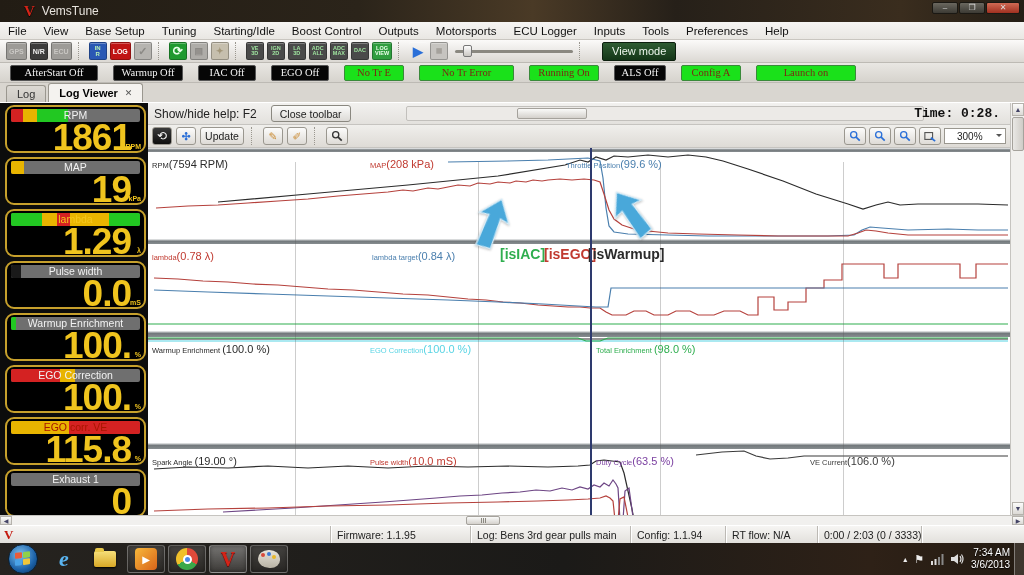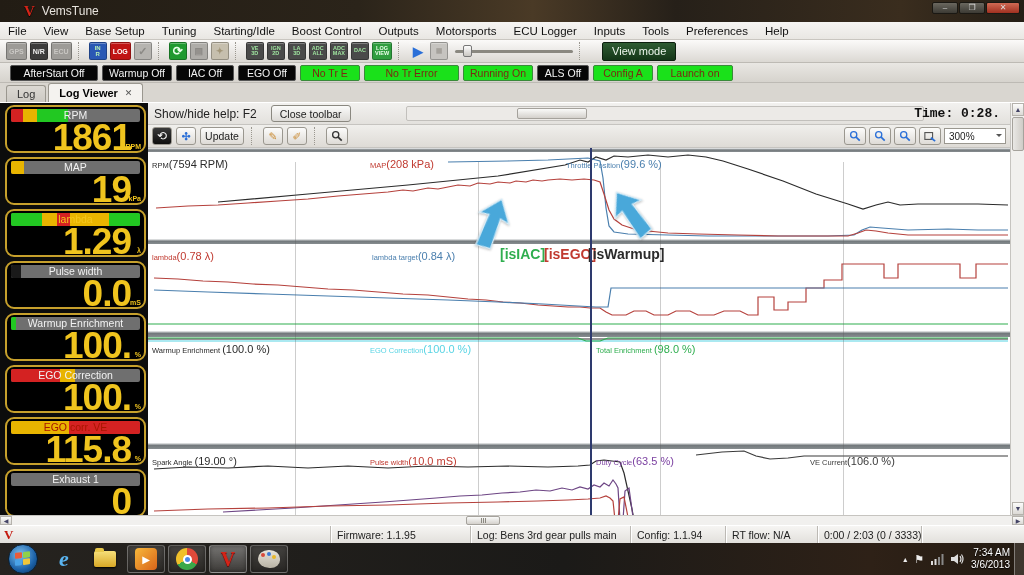--- a/index.html
+++ b/index.html
@@ -29,21 +29,21 @@
     display:flex; align-items:center; justify-content:center; font-size:6px; font-weight:bold; line-height:1;
     text-align:center; white-space:pre-line; box-shadow:inset 0 1px 0 rgba(255,255,255,.3); }
   .tb-slider { width:118px; height:14px; position:relative; margin-left:4px; }
   .tb-slider .track { position:absolute; left:0; right:0; top:6px; height:3px; background:#8a8880; border-radius:2px; }
   .tb-slider .thumb { position:absolute; left:8px; top:1px; width:9px; height:12px; background:linear-gradient(#fdfdfd,#cac7c2); border:1px solid #777; border-radius:2px; }
   .viewmode { height:19px; padding:0 9px; margin-left:12px; background:linear-gradient(#2e5c32,#143618);
     border:1px solid #0c1f0e; border-radius:2px; color:#eef7ee; font-size:11px; display:flex; align-items:center; }
 
   
   #statusrow { height:20px; background:linear-gradient(#e9e7e3,#d6d3cd); border-bottom:1px solid #bdbab4;
-    display:flex; align-items:center; padding-left:10px; gap:4px; }
+    display:flex; align-items:center; padding-left:10px; gap:15px;font-family:Liberation Serif, serif; }
   .flag { height:16px; display:flex; align-items:center; justify-content:center; font-size:10.5px; border-radius:2px;
     border:1px solid #555; }
   .flag.off { background:#060606; color:#f2f2f2; }
   .flag.on { background:#1ae11a; color:#7c2812; border-color:#3a8a3a; }
 
   
   #tabrow { height:20px; background:#d9d6d0; display:flex; align-items:flex-end; padding-left:6px; gap:2px; border-bottom:1px solid #fff; }
   .tab { height:17px; padding:0 10px; font-size:11px; display:flex; align-items:center; gap:7px;
     border:1px solid #9a978f; border-bottom:none; border-radius:3px 3px 0 0; background:linear-gradient(#dcd9d3,#ccc9c3); color:#333; }
   .tab.active { background:#f4f2ef; font-weight:bold; color:#000; height:19px; }
@@ -66,21 +66,21 @@
   #close-toolbar { margin-left:14px; height:17px; padding:0 8px; font-size:10.5px; background:linear-gradient(#fbfbfa,#dcdad6);
     border:1px solid #8a8880; border-radius:3px; display:flex; align-items:center; color:#222; }
   #r1-scroll { position:absolute; left:258px; width:518px; top:3px; height:15px; background:#eceae7; border:1px solid #c2c0bc; border-radius:2px; }
   #r1-thumb { position:absolute; left:110px; width:70px; top:1px; height:11px; background:linear-gradient(#fafaf9,#d4d1cc); border:1px solid #a5a29c; border-radius:2px; }
   #time-display { position:absolute; right:10px; font-family:"Liberation Mono",monospace; font-weight:bold; font-size:13px; color:#111; }
   #lv-row2 { height:23px; background:linear-gradient(#f0efec,#deDBd6); border-bottom:1px solid #c6c4c0; display:flex; align-items:center; gap:4px; padding-left:4px; position:relative; }
   .r2-btn { height:18px; min-width:20px; padding:0 4px; background:linear-gradient(#fcfcfb,#dedbd6); border:1px solid #9a978f; border-radius:3px;
     font-size:10.5px; color:#222; display:flex; align-items:center; justify-content:center; }
   .r2-btn.dark { background:linear-gradient(#3a3a3a,#0e0e0e); color:#fff; font-size:12px; }
   .zoomgrp { position:absolute; right:4px; display:flex; gap:3px; align-items:center; }
-  .zcombo { width:62px; height:16px; background:#fff; border:1px solid #9a978f; font-size:10px; color:#222; display:flex; align-items:center; padding-left:4px; position:relative; }
+  .zcombo { width:62px; height:16px; background:#fff; border:1px solid #9a978f; font-size:10px; color:#222; display:flex; align-items:center; padding-left:12px; position:relative; }
   .zcombo:after { content:""; position:absolute; right:3px; top:5px; border:3px solid transparent; border-top-color:#555; }
 
   #chart-body { position:relative; height:367px; }
   #axisrow { height:14px; position:relative; background:#fdfdfc; font-size:10px; color:#111; }
   .tick-label { position:absolute; top:0; transform:translateX(-50%); }
   .tick-mark { position:absolute; top:9px; width:1px; height:5px; background:#333; }
   .gridline { position:absolute; top:14px; bottom:0; width:1px; background:rgba(90,90,90,.30); z-index:3; }
   .psep { background:linear-gradient(#b8bcbe,#73797c 30%,#878d90); border-top:1px solid #d8dadb; }
   .panel { position:relative; background:#fff; overflow:hidden; }
   .panel svg { position:absolute; left:0; top:0; }
@@ -190,21 +190,21 @@
   <div id="statusrow">
       <span class="flag off" style="width: 88px;">AfterStart Off</span>
       <span class="flag off" style="width: 70px;">Warmup Off</span>
       <span class="flag off" style="width: 58px;">IAC Off</span>
       <span class="flag off" style="width: 58px;">EGO Off</span>
       <span class="flag on" style="width: 60px;">No Tr E</span>
       <span class="flag on" style="width: 95px;">No Tr Error</span>
       <span class="flag on" style="width: 70px;">Running On</span>
       <span class="flag off" style="width: 52px;">ALS Off</span>
       <span class="flag on" style="width: 60px;">Config A</span>
-      <span class="flag on" style="width: 76px;">Launch on</span>
+      <span class="flag on" style="width: 100px;">Launch on</span>
     </div>
 
   <div id="tabrow">
     <div class="tab">
         <span>Log</span>
       </div>
     <div class="tab active">
       <span>Log Viewer</span>
       <span class="x">✕</span>
     </div>

